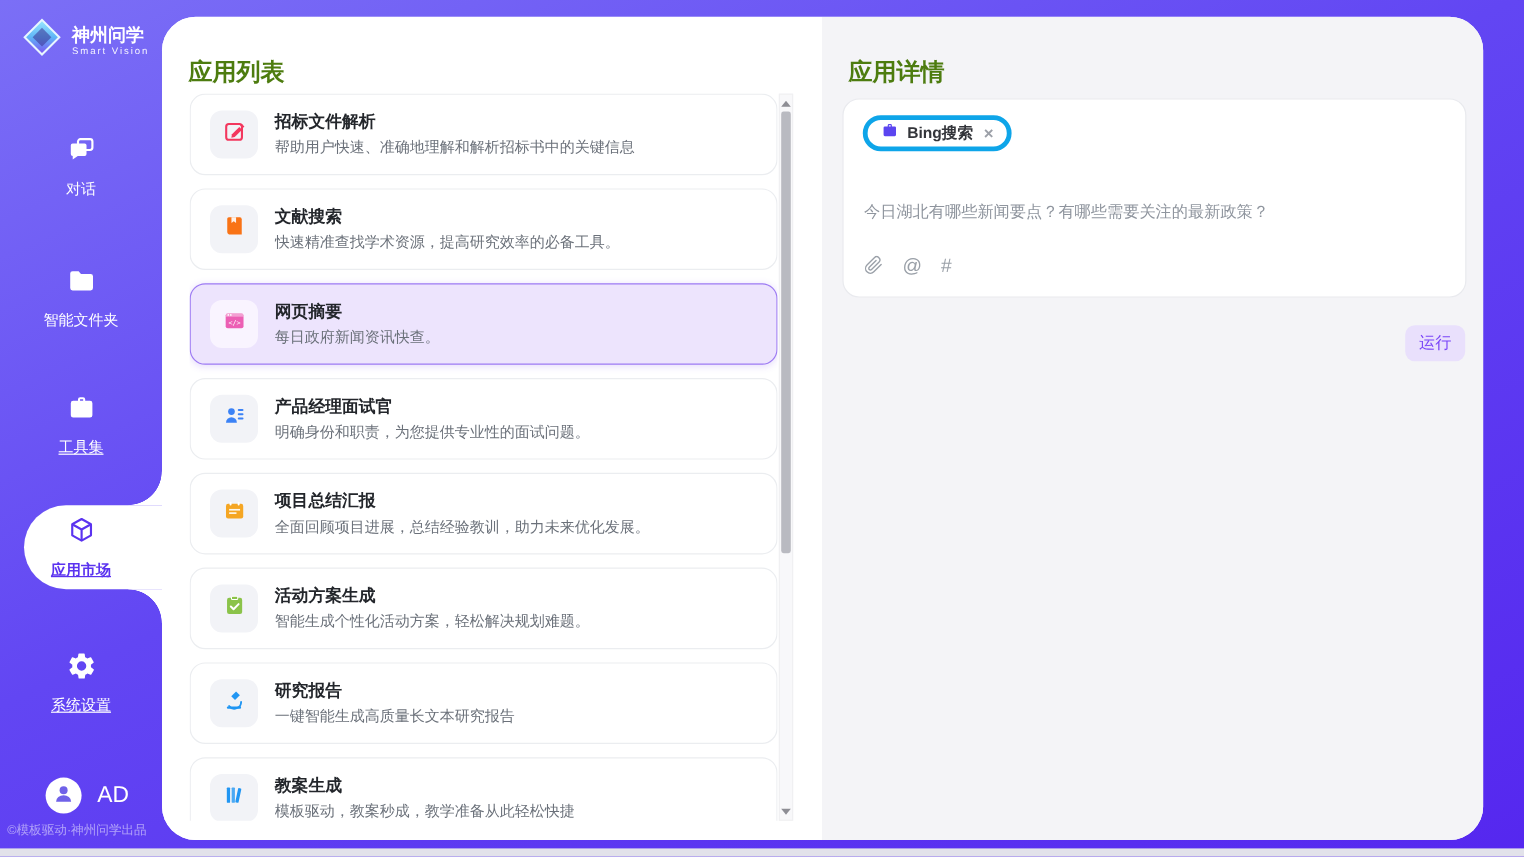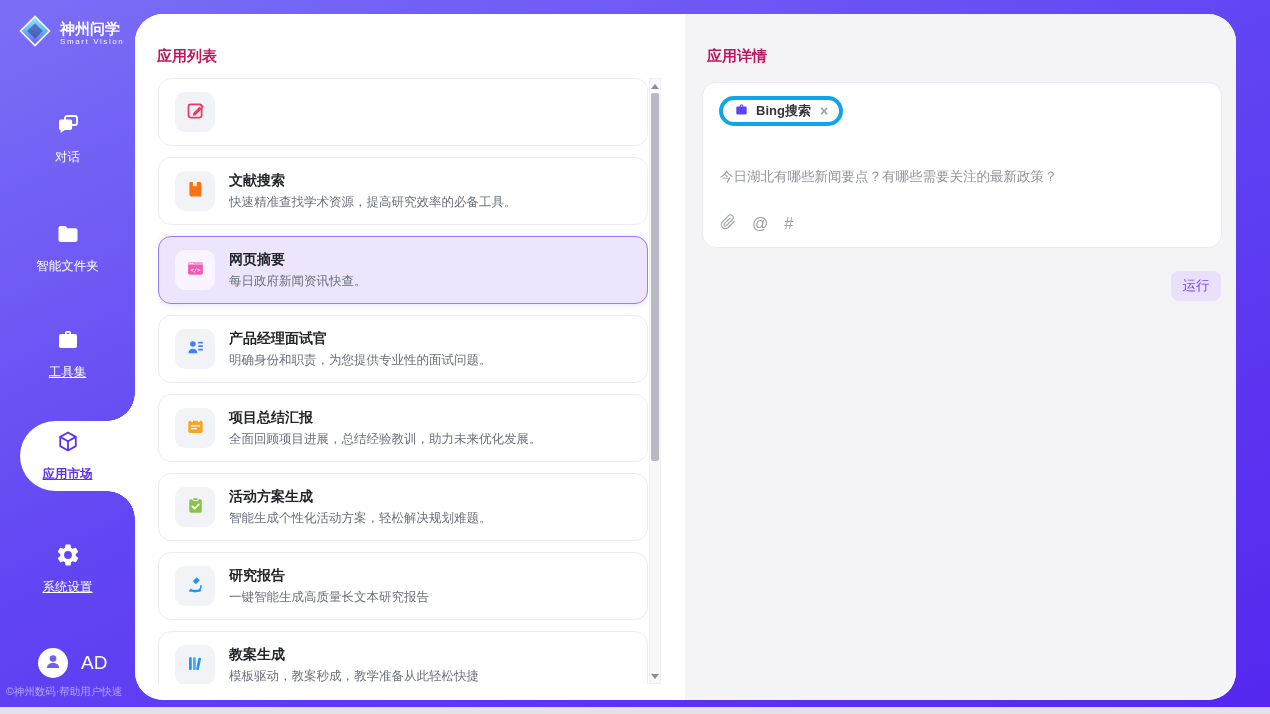--- a/index.html
+++ b/index.html
@@ -24,21 +24,21 @@
   .active-bubble::after{content:"";position:absolute;right:0;bottom:-28px;width:28px;height:28px;
     background:radial-gradient(circle at 0 100%,transparent 27.5px,#fff 28px);}
   .user-row{position:absolute;left:38px;top:648px;display:flex;align-items:center;gap:13px;cursor:pointer;}
   .avatar{width:30px;height:30px;border-radius:50%;background:#fff;display:flex;align-items:center;justify-content:center;}
   .user-name{color:#fff;font-size:19px;}
   .sidebar-footer{position:absolute;left:6px;top:685px;width:129px;font-size:10.5px;color:rgba(255,255,255,.5);white-space:nowrap;}
   
   .content{position:absolute;left:135px;top:14px;width:1101px;height:686px;border-radius:28px;background:#fff;display:flex;overflow:hidden;z-index:1;}
   .left-pane{width:550px;position:relative;background:#fff;}
   .right-pane{flex:1;position:relative;background:#f4f4f7;}
-  .pane-title{position:absolute;top:33px;left:22px;font-size:15px;font-weight:bold;color:#be185d;}
+  .pane-title{position:absolute;top:33px;left:22px;font-size:20px;font-weight:bold;color:#4d7c0f;}
   
   .list-viewport{position:absolute;left:23px;top:64px;width:490px;bottom:16px;overflow:hidden;}
   .app-card{box-sizing:border-box;height:68px;margin-bottom:11px;border:1px solid #ebedf0;border-radius:13px;
     background:#fff;display:flex;align-items:center;padding:0 16px;gap:14px;cursor:pointer;}
   .app-card.selected{background:#ede4fd;border:1.5px solid #9d7bf3;box-shadow:0 1px 6px rgba(130,80,240,.18);}
   .icon-tile{flex:0 0 40px;width:40px;height:40px;border-radius:10px;background:#f2f3f7;display:flex;align-items:center;justify-content:center;}
   .app-card.selected .icon-tile{background:#f9f4ff;}
   .app-texts{display:flex;flex-direction:column;gap:4px;min-width:0;}
   .app-name{font-size:14px;font-weight:bold;color:#23262b;}
   .app-desc{font-size:12.5px;color:#6b717a;white-space:nowrap;overflow:hidden;}
@@ -127,35 +127,39 @@
     <span class="avatar">
       <span>
         <svg width="20" height="20" viewBox="0 0 24 24">
           <circle cx="12" cy="9" r="4" fill="#6f61e8"></circle>
           <path d="M4.5 20.5a7.5 6.5 0 0 1 15 0z" fill="#6f61e8"></path>
         </svg>
       </span>
     </span>
     <span class="user-name">AD</span>
   </div>
-  <div class="sidebar-footer">©神州数码·帮助用户快速</div>
+  <div class="sidebar-footer">©模板驱动·神州问学出品</div>
 </div>
 
 <div class="content">
 
   <div class="left-pane">
     <div class="pane-title">应用列表</div>
     <div class="list-viewport" id="app-list-root">
         <div class="app-card">
           <span class="icon-tile">
             <span><svg width="21" height="21" viewBox="0 0 24 24">
     <rect x="4" y="5" width="15" height="15" rx="2.5" fill="none" stroke="#f3375e" stroke-width="2"></rect>
     <path d="M9.5 14.8l7-7 2.6 2.6-7 7-3.2.6z" fill="#f3375e"></path>
     <path d="M17.3 6.2l1.4-1.4 2.6 2.6-1.4 1.4z" fill="#f3375e"></path>
   </svg></span>
+          </span>
+          <span class="app-texts">
+            <span class="app-name">招标文件解析</span>
+            <span class="app-desc">帮助用户快速、准确地理解和解析招标书中的关键信息</span>
           </span>
         </div>
         <div class="app-card">
           <span class="icon-tile">
             <span><svg width="21" height="21" viewBox="0 0 24 24">
     <path d="M6.5 3.5H17a1.8 1.8 0 0 1 1.8 1.8V20H8A3 3 0 0 1 5 17V5a1.5 1.5 0 0 1 1.5-1.5z" fill="#f97316"></path>
     <path d="M9 3.5v5.4l2.2-1.5 2.2 1.5V3.5z" fill="#fff" opacity=".9"></path>
   </svg></span>
           </span>
           <span class="app-texts">

